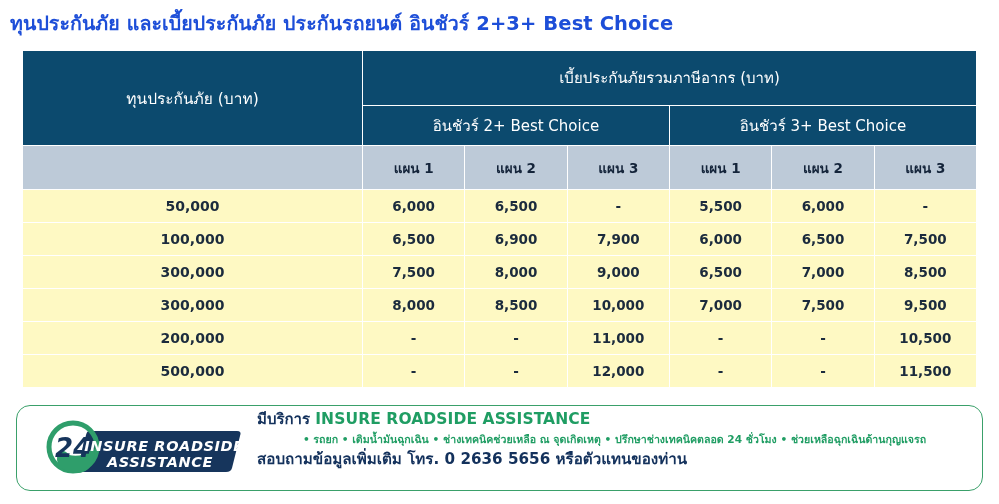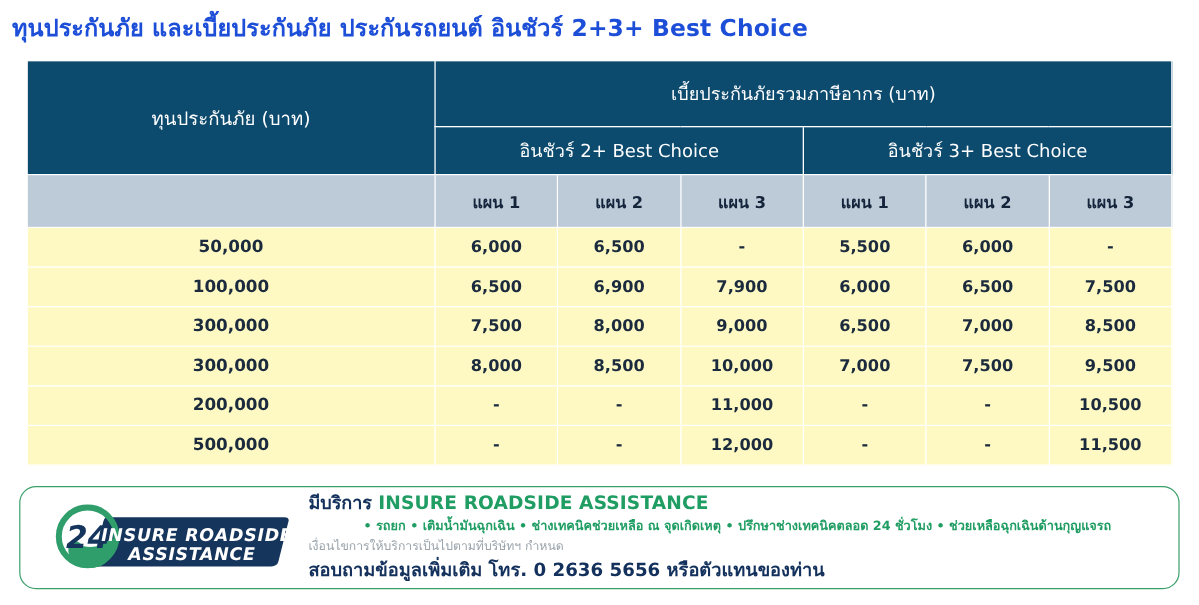--- a/index.html
+++ b/index.html
@@ -257,19 +257,18 @@
         <text x="36" y="39" font-family="'DejaVu Sans','Liberation Sans',sans-serif" font-size="26" font-weight="bold" font-style="italic" fill="#16355c" text-anchor="middle">24</text>
 
         <text x="127" y="33" font-family="'DejaVu Sans','Liberation Sans',sans-serif" font-size="14.5" font-weight="bold" font-style="italic" fill="#ffffff" text-anchor="middle" letter-spacing="0.6">INSURE ROADSIDE</text>
         <text x="123" y="49" font-family="'DejaVu Sans','Liberation Sans',sans-serif" font-size="14.5" font-weight="bold" font-style="italic" fill="#ffffff" text-anchor="middle" letter-spacing="0.6">ASSISTANCE</text>
       </svg>
     </div>
 
     <div class="footer-text">
       <div class="f-line1"><span>มีบริการ </span><span class="en">INSURE ROADSIDE ASSISTANCE</span></div>
       <div class="f-line2">• รถยก  • เติมน้ำมันฉุกเฉิน • ช่างเทคนิคช่วยเหลือ ณ จุดเกิดเหตุ • ปรึกษาช่างเทคนิคตลอด 24 ชั่วโมง • ช่วยเหลือฉุกเฉินด้านกุญแจรถ</div>
-      <div class="f-line3">เงื่อนไขการให้บริการเป็นไปตามที่บริษัทฯ กำหนด</div>
       <div class="f-line4">สอบถามข้อมูลเพิ่มเติม โทร. 0 2636 5656 หรือตัวแทนของท่าน</div>
     </div>
 
   </div>
 
 </div>
 
 </body></html>

